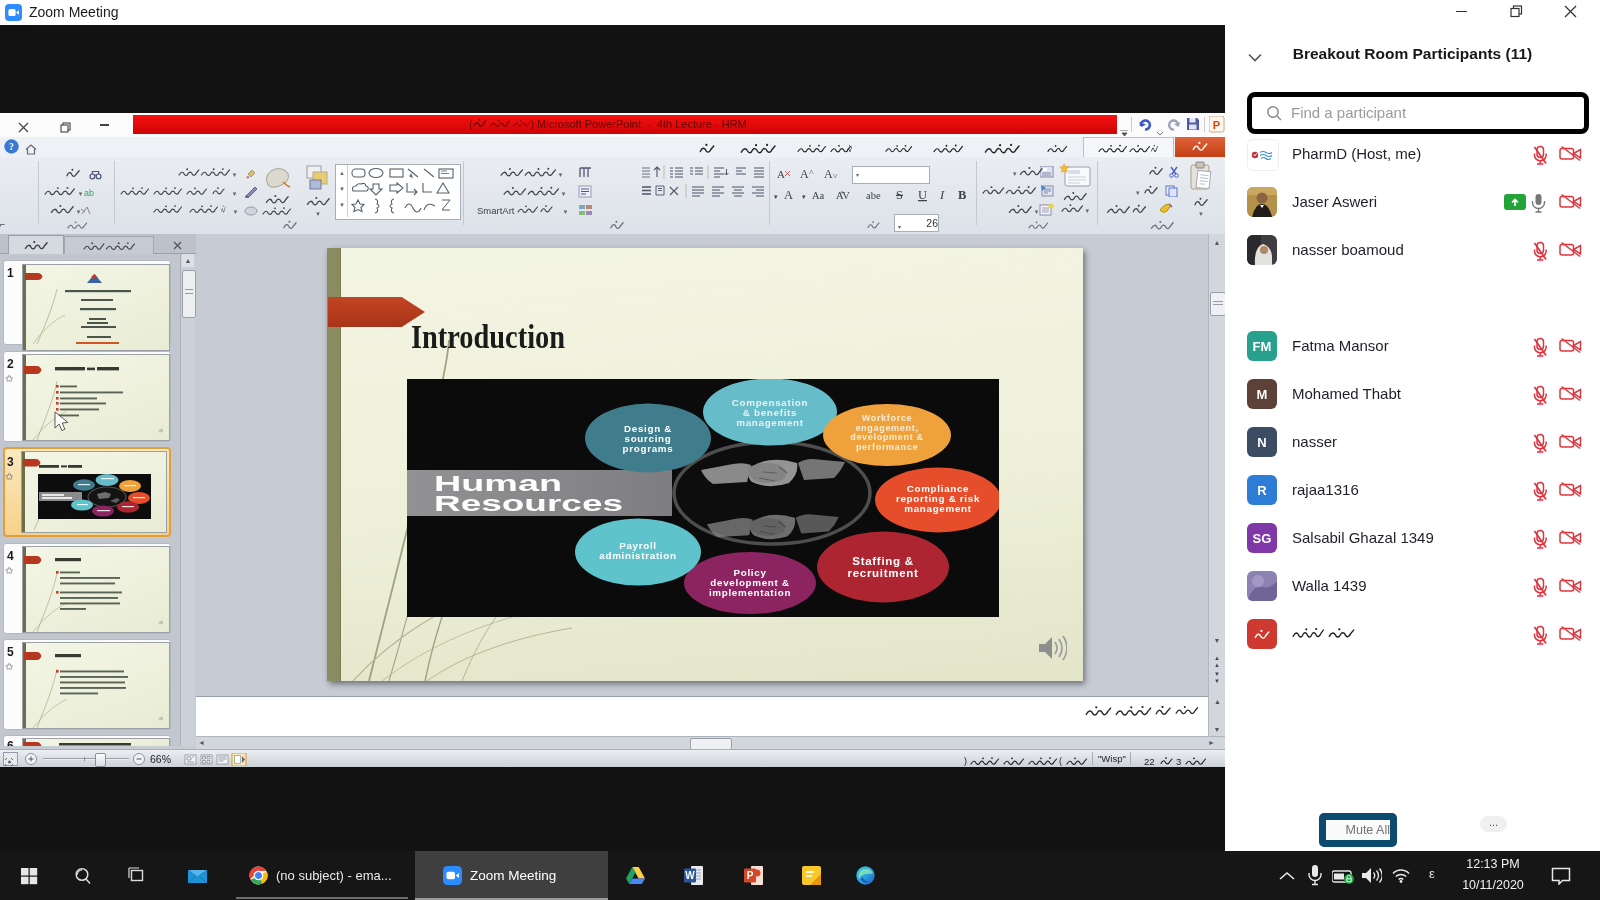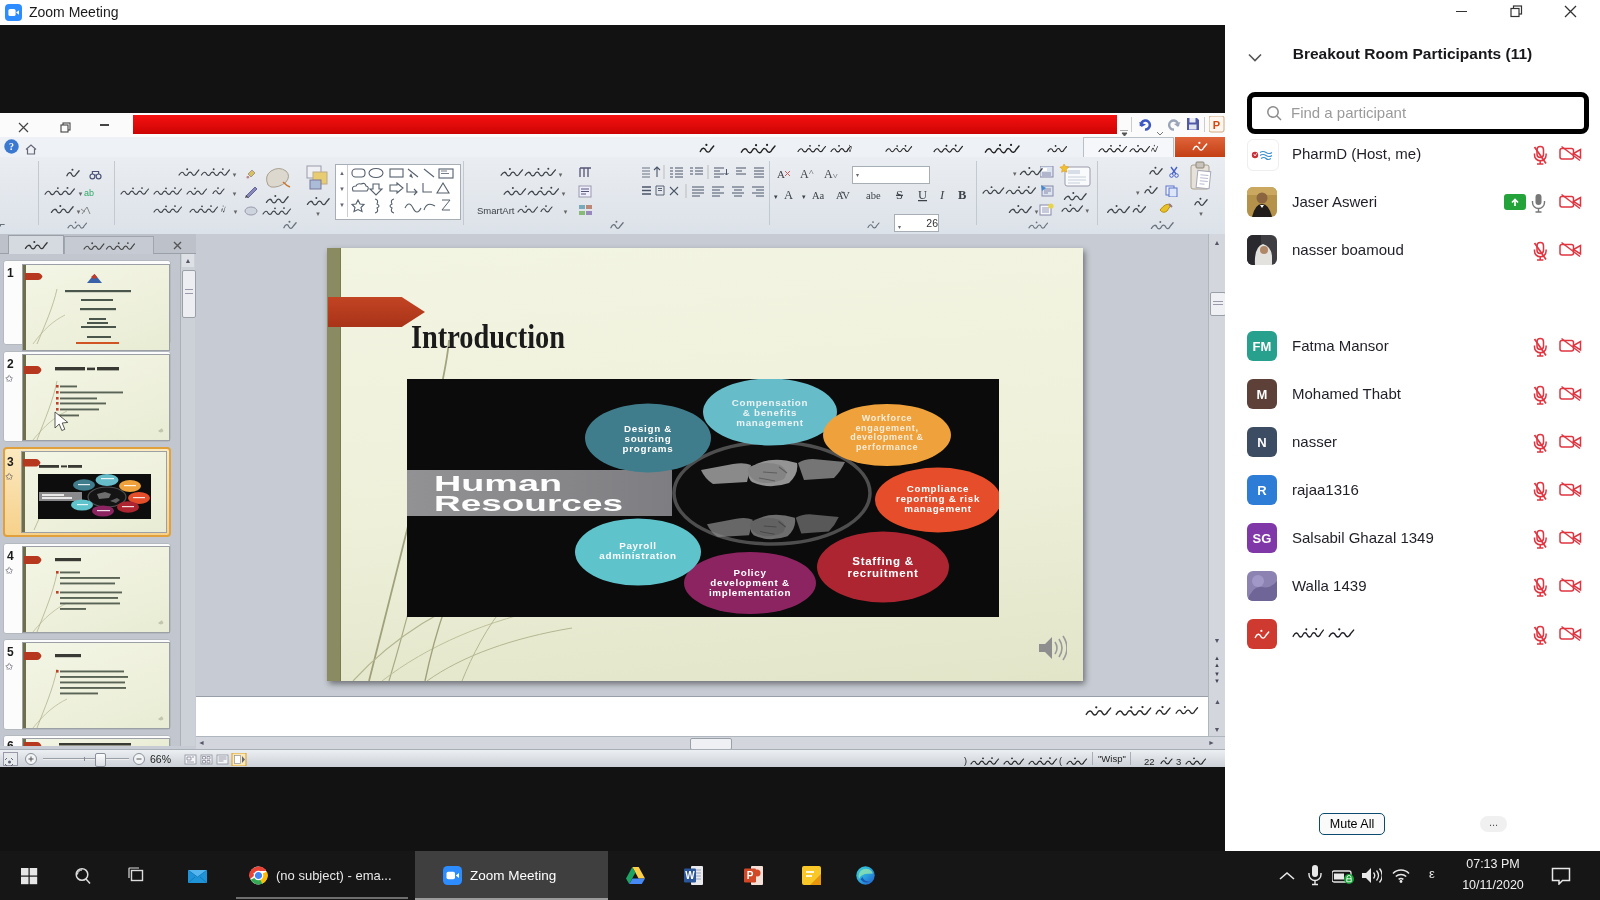--- a/index.html
+++ b/index.html
@@ -98,20 +98,27 @@
     <div id="ptitle" class="abs"></div>
     <div class="pwc" style="left:18px;top:6px;"><svg width="11" height="11">
           <path d="M1 1 L10 10 M10 1 L1 10" stroke="#444" stroke-width="1.2"></path>
         </svg></div>
     <div class="pwc" style="left:60px;top:6px;"><svg width="11" height="11">
           <rect x="3" y="1" width="7" height="7" fill="none" stroke="#444" stroke-width="1.1"></rect>
           <rect x="1" y="3" width="7" height="7" fill="#fbfbfb" stroke="#444" stroke-width="1.1"></rect>
         </svg></div>
     <div class="pwc" style="left:100px;top:11px;width:9px;height:1.5px;background:#444;"></div>
     <div id="redbar" class="abs"></div>
+    <div id="redtitle" class="abs"><span style="font-size:10px">(</span><svg width="14" height="10" viewBox="0 0 13 9" style="color:#600">
+          <use href="#u1"></use>
+        </svg> <svg width="20" height="10" viewBox="0 0 21 9" style="color:#600">
+          <use href="#u2"></use>
+        </svg> <svg width="18" height="10" viewBox="0 0 21 9" style="color:#600">
+          <use href="#u2"></use>
+        </svg><span style="font-size:10px">)</span> Microsoft PowerPoint &nbsp;-&nbsp; 4th Lecture - HRM</div>
 
     <div class="qat" style="left:1120px;top:9px;"><svg width="9" height="6">
           <path d="M0 0 h8 M2 3 l2.5 3 L7 3 Z" stroke="#555" fill="#555" stroke-width="1"></path>
         </svg></div>
     <div class="qat" style="left:1131px;top:4px;width:1px;height:15px;background:#ccc;"></div>
     <div class="qat" style="left:1138px;top:4px;"><svg width="15" height="15">
           <path d="M3 9 A4.5 4.5 0 1 1 7 12.5" stroke="#3a57c4" stroke-width="2.6" fill="none"></path>
           <path d="M1 5 L3.5 10 L8 7.5 Z" fill="#3a57c4"></path>
         </svg></div>
     <div class="qat" style="left:1157px;top:10px;"><svg width="7" height="5">
@@ -978,21 +985,21 @@
               <use href="#u3" transform="translate(0 1) scale(1.1 1.25)"></use>
             </svg></div>
         <div class="pmic"><svg width="18" height="20" viewBox="0 0 18 20">
               <use href="#micoff"></use>
             </svg></div>
         <div class="pcam"><svg width="23" height="17" viewBox="0 0 23 17">
               <use href="#camoff"></use>
             </svg></div>
       </div>
     </div>
-    <div class="abs" style="left:94px;top:813px;width:64px;height:20px;border:1px solid #0c4a6e;border-radius:5px;background:#fafafa;text-align:center;font-size:12.5px;color:#000000;line-height:20px;">Mute All</div>
+    <div class="abs" style="left:94px;top:813px;width:64px;height:20px;border:7px solid #0c4a6e;border-radius:5px;background:#fafafa;text-align:right;font-size:12.5px;color:#737373;line-height:20px;">Mute All</div>
     <div class="abs" style="left:255px;top:816px;width:27px;height:16px;border-radius:8px;background:#f0f0f0;text-align:center;font-size:11px;color:#555;line-height:12px;">...</div>
   </div>
 
   <div id="taskbar" class="abs" style="left:0;top:851px;width:1600px;height:49px;background:#161616;">
     <svg class="abs" style="left:21px;top:17px" width="17" height="17">
         <g fill="#e6e6e6">
           <rect x="0" y="0" width="7.5" height="7.5"></rect>
           <rect x="8.7" y="0" width="7.5" height="7.5"></rect>
           <rect x="0" y="8.7" width="7.5" height="7.5"></rect>
           <rect x="8.7" y="8.7" width="7.5" height="7.5"></rect>
@@ -1088,19 +1095,19 @@
       </svg>
     <svg class="abs" style="left:1391px;top:17px" width="20" height="15">
         <g stroke="#e8e8e8" fill="none">
           <path d="M2 5.5 A11 11 0 0 1 18 5.5" stroke-width="1.5"></path>
           <path d="M4.8 8.5 A7.5 7.5 0 0 1 15.2 8.5" stroke-width="1.5"></path>
           <path d="M7.6 11.3 A4 4 0 0 1 12.4 11.3" stroke-width="1.5"></path>
         </g>
         <circle cx="10" cy="13.5" r="1.4" fill="#e8e8e8"></circle>
       </svg>
     <div class="abs" style="left:1429px;top:15px;font-size:13px;color:#e8e8e8;">ε</div>
-    <div class="abs" style="left:1455px;top:6px;width:76px;text-align:center;font-size:12.5px;color:#f0f0f0;">07:13 PM</div>
+    <div class="abs" style="left:1455px;top:6px;width:76px;text-align:center;font-size:12.5px;color:#f0f0f0;">12:13 PM</div>
     <div class="abs" style="left:1452px;top:27px;width:82px;text-align:center;font-size:12.5px;color:#f0f0f0;">10/11/2020</div>
     <svg class="abs" style="left:1551px;top:16px" width="20" height="18">
         <path d="M1.5 1.5 h17 v12 h-7 l-3.5 3.5 v-3.5 h-6.5 Z" fill="none" stroke="#e8e8e8" stroke-width="1.5"></path>
       </svg>
   </div>
 </div>
 
 </body></html>

